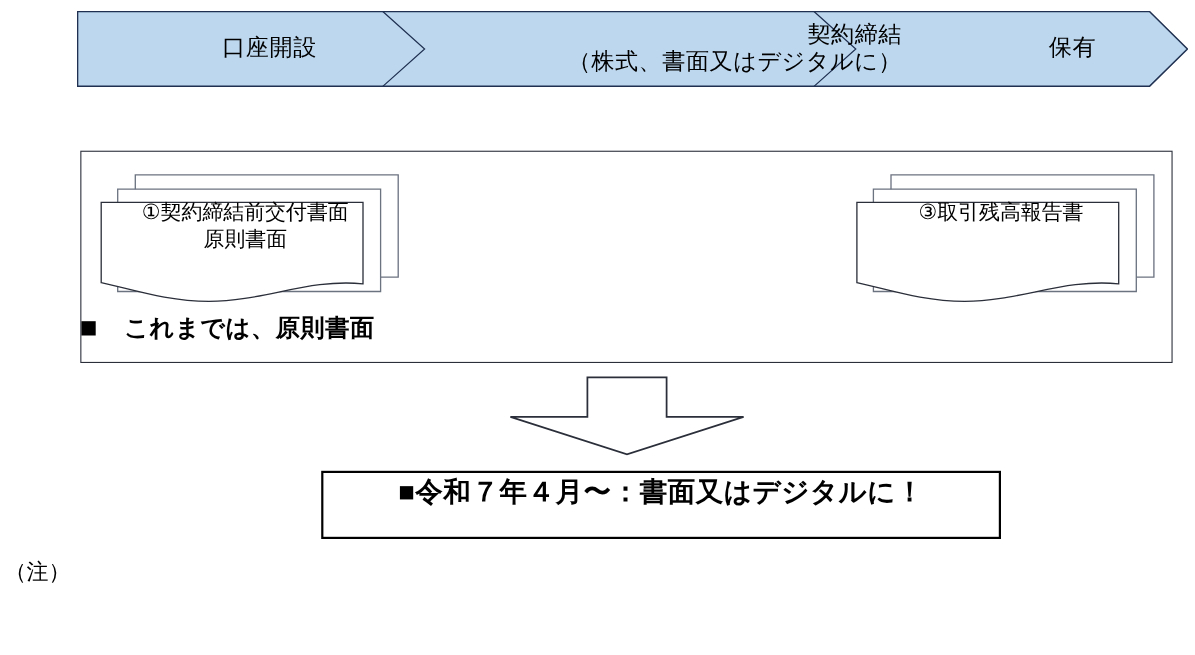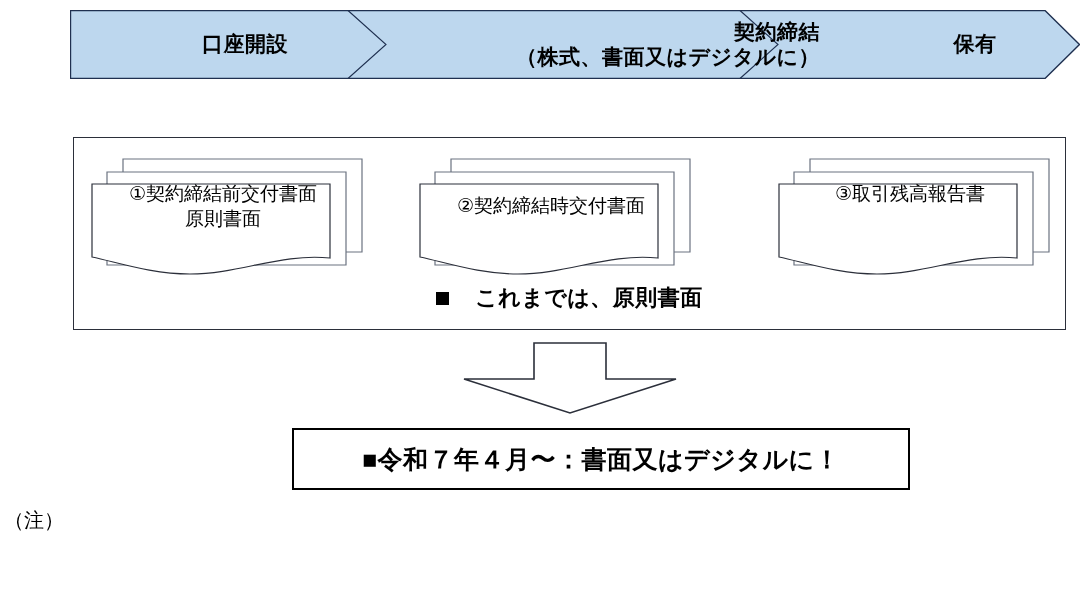--- a/index.html
+++ b/index.html
@@ -20,21 +20,20 @@
     height: 595px;
   }
 
   
   .banner {
     position: absolute;
     left: 70px;
     top: 10px;
     width: 1010px;
     height: 61px;
-    font-weight: bold;
   }
   .banner svg {
     position: absolute;
     left: 0;
     top: 0;
   }
   .banner-label {
     position: absolute;
     top: 0;
     height: 69px;
@@ -96,21 +95,21 @@
   .doc-text span { display: block; }
 
   
   .panel-note {
     position: absolute;
     left: 0;
     top: 145px;
     width: 100%;
     display: flex;
     align-items: center;
-    justify-content: center;
+    justify-content: flex-start;
     font-size: 22px;
     font-weight: bold;
     color: #000000;
     letter-spacing: 0.5px;
   }
   .panel-note .sq {
     display: inline-block;
     width: 13px;
     height: 13px;
     background: #000000;
@@ -130,21 +129,20 @@
   .resultbox {
     position: absolute;
     left: 292px;
     top: 428px;
     width: 618px;
     height: 62px;
     border: 2px solid #000000;
     box-sizing: border-box;
     background: #ffffff;
     display: flex;
-    align-items: center;
     justify-content: center;
   }
   .resultbox .txt {
     font-size: 25px;
     font-weight: bold;
     letter-spacing: 0.5px;
     color: #000000;
     white-space: nowrap;
   }
 
@@ -197,30 +195,20 @@
         <path d="M33,6 L272,6 L272,99 L33,99 Z" fill="#ffffff" stroke="#6b7280" stroke-width="1.2"></path>
         <path d="M17,19 L256,19 L256,112 L17,112 Z" fill="#ffffff" stroke="#6b7280" stroke-width="1.2"></path>
         <path d="M2,31 L240,31 L240,105 C190,100 150,121 100,121 C62,121 30,110 2,104 Z" fill="#ffffff" stroke="#2b2f3a" stroke-width="1.2"></path>
       </svg>
       <div class="doc-text">
         <span>①契約締結前交付書面</span>
         <span>原則書面</span>
       </div>
     </div>
 
-    <div class="docstack ds-2">
-      <svg width="278" height="125" viewBox="0 0 278 125">
-        <path d="M33,6 L272,6 L272,99 L33,99 Z" fill="#ffffff" stroke="#6b7280" stroke-width="1.2"></path>
-        <path d="M17,19 L256,19 L256,112 L17,112 Z" fill="#ffffff" stroke="#6b7280" stroke-width="1.2"></path>
-        <path d="M2,31 L240,31 L240,105 C190,100 150,121 100,121 C62,121 30,110 2,104 Z" fill="#ffffff" stroke="#2b2f3a" stroke-width="1.2"></path>
-      </svg>
-      <div class="doc-text" style="top:40px;">
-        <span>②契約締結時交付書面</span>
-      </div>
-    </div>
 
     <div class="docstack ds-3">
       <svg width="278" height="125" viewBox="0 0 278 125">
         <path d="M33,6 L272,6 L272,99 L33,99 Z" fill="#ffffff" stroke="#6b7280" stroke-width="1.2"></path>
         <path d="M17,19 L256,19 L256,112 L17,112 Z" fill="#ffffff" stroke="#6b7280" stroke-width="1.2"></path>
         <path d="M2,31 L240,31 L240,105 C190,100 150,121 100,121 C62,121 30,110 2,104 Z" fill="#ffffff" stroke="#2b2f3a" stroke-width="1.2"></path>
       </svg>
       <div class="doc-text">
         <span>③取引残高報告書</span>
       </div>

